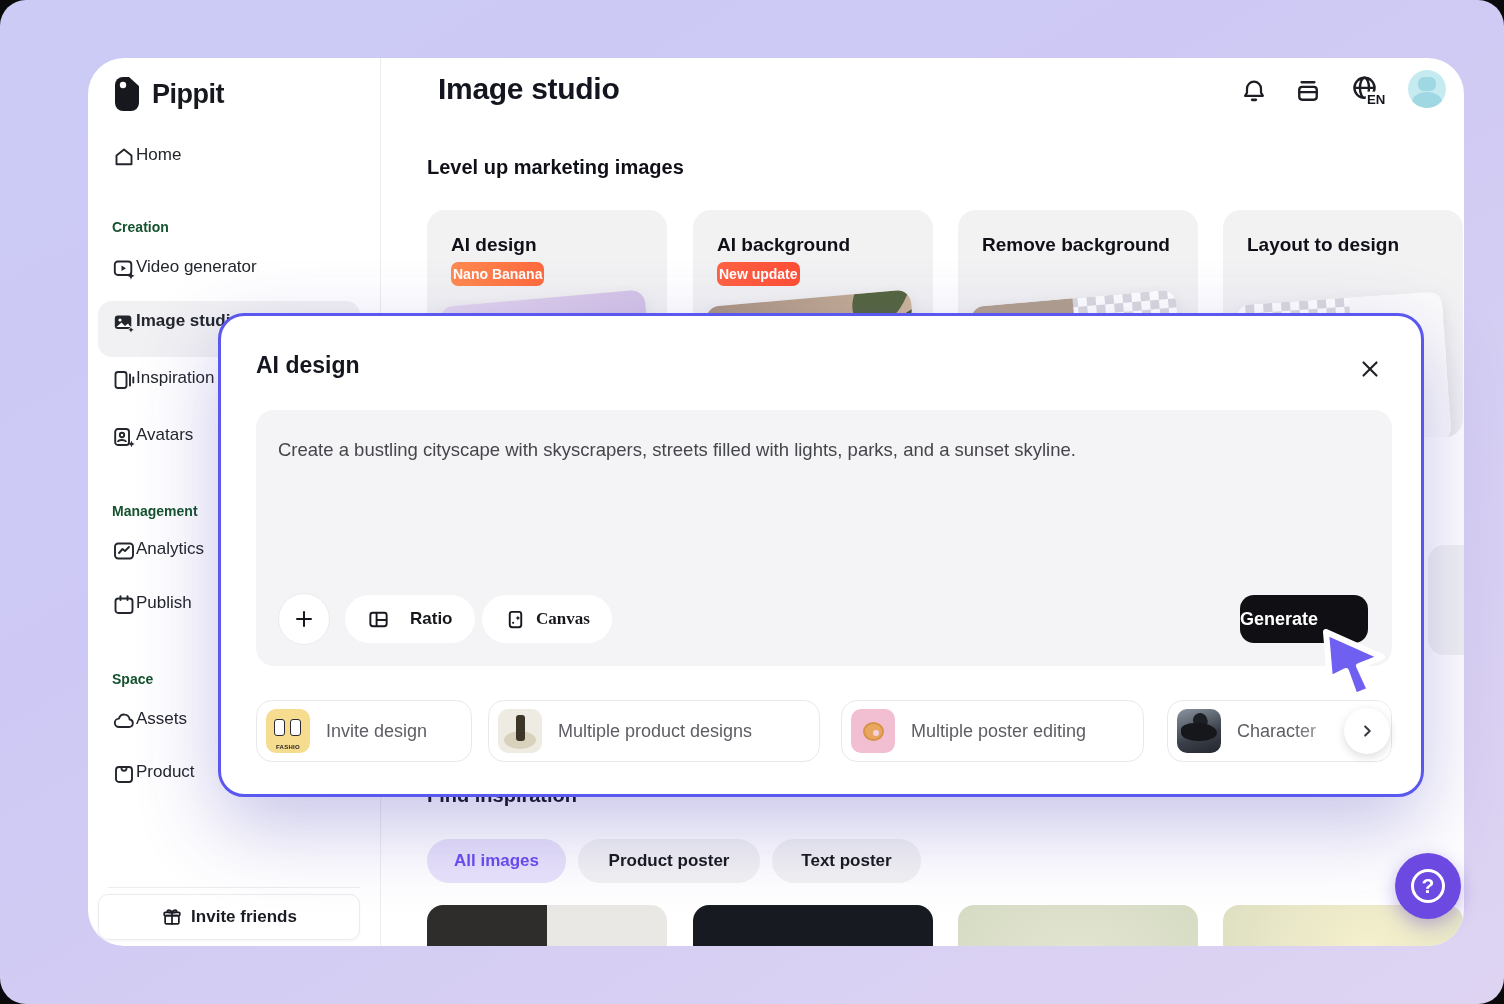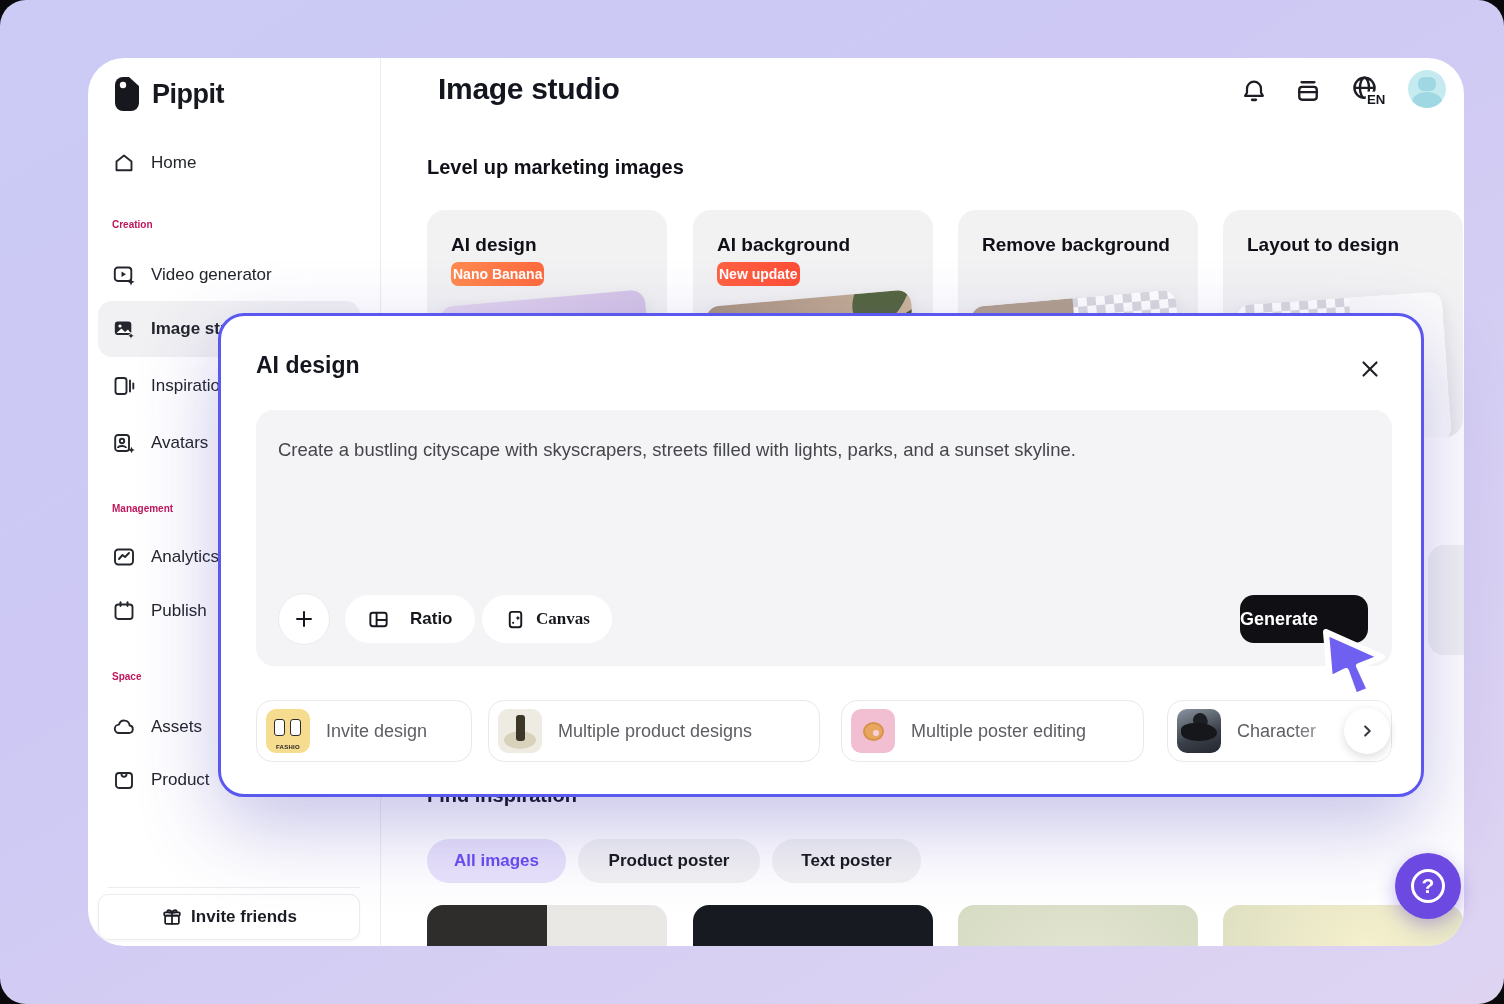--- a/index.html
+++ b/index.html
@@ -5,22 +5,22 @@
   * { box-sizing: border-box; margin: 0; padding: 0; }
   body { background:#0a0a0c; font-family:"Liberation Sans", sans-serif; width:1504px; height:1004px; overflow:hidden; }
   .page { position:relative; width:1504px; height:1004px; border-radius:26px; overflow:hidden;
           background:linear-gradient(150deg,#cbcbf6 0%,#cdc9f4 38%,#d8d0f3 75%,#ded4f2 100%); }
   .app { position:absolute; left:88px; top:58px; width:1376px; height:888px; background:#ffffff;
          border-radius:36px; overflow:hidden; }
   
   .sidebar-divider { position:absolute; left:292px; top:0; width:1px; height:100%; background:#ededf0; }
   .logo { position:absolute; left:24px; top:16px; display:flex; align-items:center; gap:10px; }
   .logo-text { font-size:27px; font-weight:800; color:#17181d; letter-spacing:-0.5px; }
-  .sb-label { position:absolute; left:24px; font-size:10px; font-weight:700; color:#be185d; }
-  .sb-item { position:absolute; left:24px; height:36px; display:flex; align-items:center; gap:15px;
+  .sb-label { position:absolute; left:24px; font-size:14px; font-weight:700; color:#14532d; }
+  .sb-item { position:absolute; left:24px; height:36px; display:flex; 
              font-size:17px; color:#23262c; white-space:nowrap; cursor:pointer; }
   .sb-active-pill { position:absolute; left:10px; top:243px; width:262px; height:56px; background:#f1f1f3; border-radius:14px; }
   .sb-item.active { font-weight:600; }
   .sb-div-line { position:absolute; left:20px; top:829px; width:252px; height:1px; background:#ececef; }
   .invite-btn { position:absolute; left:10px; top:836px; width:262px; height:46px; border:1px solid #ececef;
                 background:#fff; border-radius:10px; display:flex; align-items:center; justify-content:center;
                 gap:8px; font-size:17px; font-weight:600; color:#1b1d24; cursor:pointer;
                 box-shadow:0 1px 3px rgba(0,0,0,.04); }
   
   .page-title { position:absolute; left:350px; top:14px; font-size:30px; font-weight:800; color:#14161f; letter-spacing:-0.3px; }

